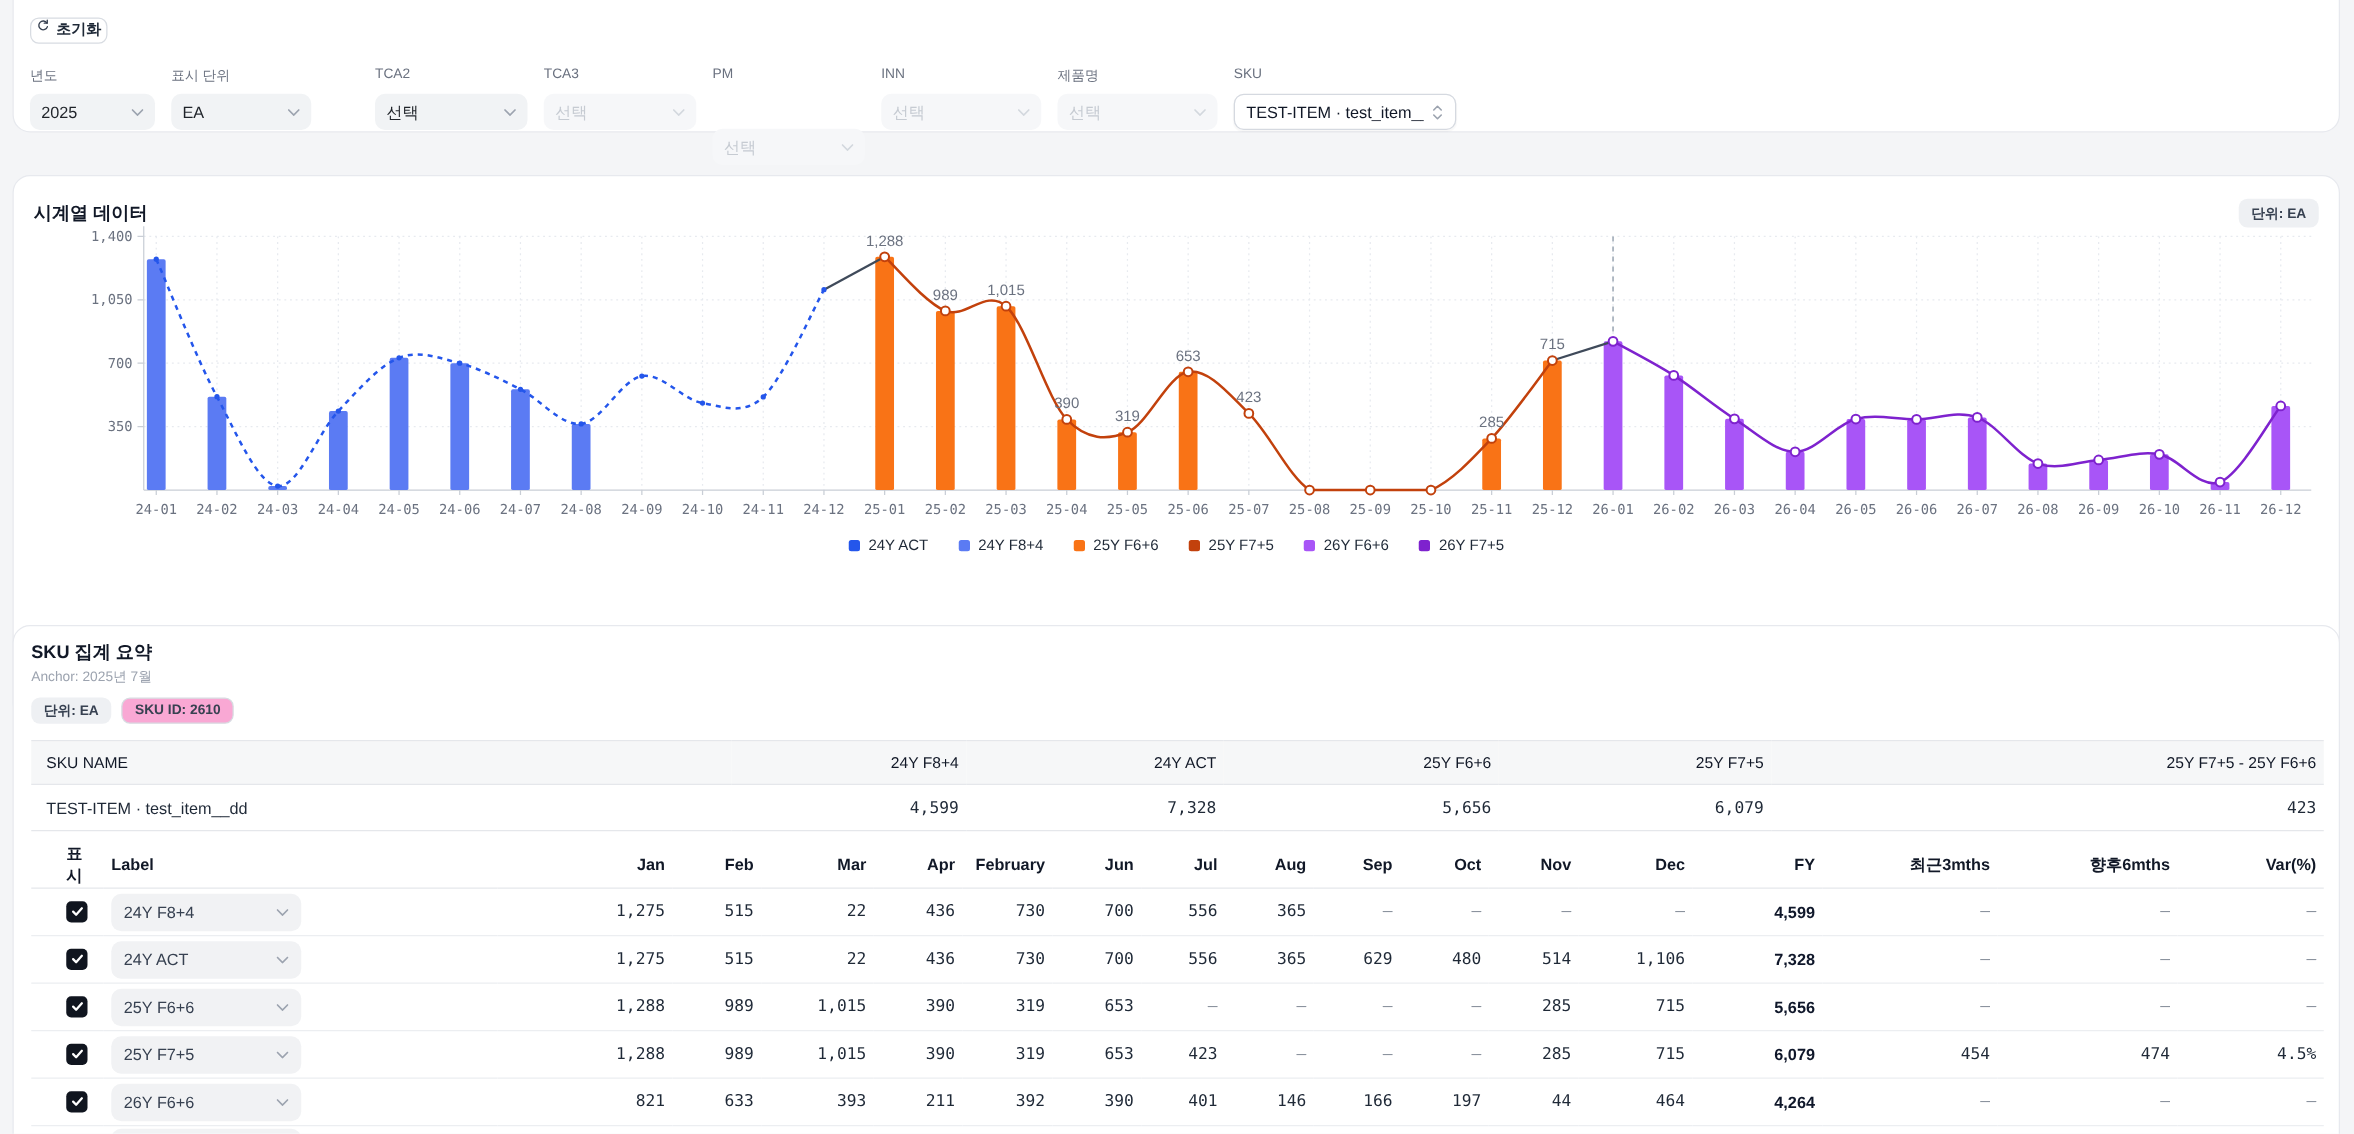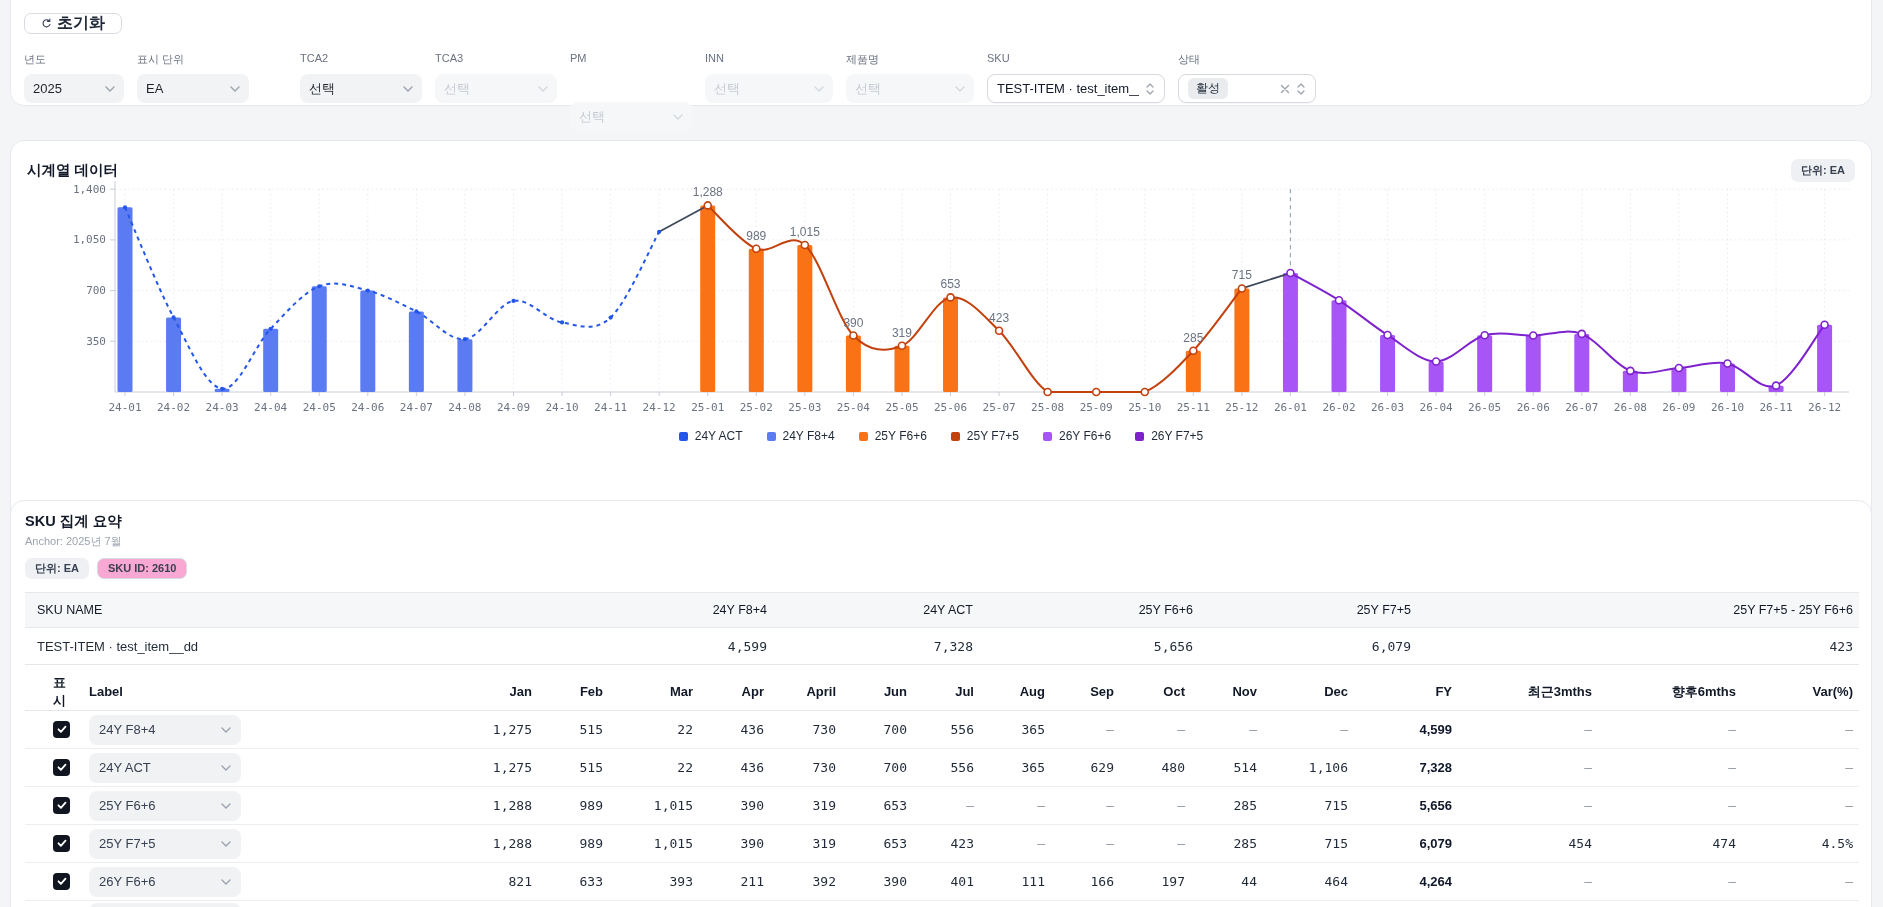--- a/index.html
+++ b/index.html
@@ -9,22 +9,22 @@
     font-family:"Liberation Sans","DejaVu Sans",sans-serif;
     color:#111827;
   }
   .card{
     position:absolute;background:#fff;border:1px solid #e7e9ee;border-radius:14px;
     box-sizing:border-box;
   }
   
   .filters-card{left:10px;top:-14px;width:1862px;height:120px;padding:26px 13px 0 13px;}
   .reset-btn{
-    display:inline-flex;align-items:center;gap:5px;height:21px;padding:0 16px;
-    background:#fff;border:1px solid #d8dce2;border-radius:7px;font-size:16px;font-weight:600;
+    display:inline-flex;gap:5px;height:21px;padding:0 4px;
+    background:#fff;border:1px solid #d8dce2;border-radius:7px;font-size:12px;font-weight:600;
     color:#1f2937;cursor:pointer;font-family:inherit;
   }
   .filter-row{display:flex;margin-top:18px;gap:13px;}
   .ffield{display:flex;flex-direction:column;}
   .flabel{font-size:11px;color:#6b7280;height:14px;}
   .fselect{
     margin-top:8px;height:29px;border-radius:8px;display:flex;align-items:center;
     padding:0 9px;box-sizing:border-box;font-size:13px;gap:6px;
   }
   .fselect.filled{background:#f1f3f5;color:#1f2329;cursor:pointer;}
@@ -172,37 +172,20 @@
             <svg width="10" height="6" viewBox="0 0 10 6">
               <path d="M1 1l4 4 4-4" stroke="#d3d8de" fill="none" stroke-width="1.4" stroke-linecap="round"></path>
             </svg>
           </span>
         </div>
       </div>
       <div class="ffield" style="width: 178px;">
         <div class="flabel">SKU</div>
         <div class="fselect active">
           <span class="fval">TEST-ITEM · test_item__dd</span>
-          <span class="icon">
-            <svg width="10" height="14" viewBox="0 0 10 14">
-              <path d="M2 5l3-3 3 3M2 9l3 3 3-3" stroke="#9ca3af" fill="none" stroke-width="1.3" stroke-linecap="round" stroke-linejoin="round"></path>
-            </svg>
-          </span>
-        </div>
-      </div>
-      <div class="ffield" style="width: 138px;">
-        <div class="flabel">상태</div>
-        <div class="fselect active">
-          <span class="mini-badge">활성</span>
-          <span class="fval"></span>
-          <span class="icon">
-            <svg width="10" height="10" viewBox="0 0 10 10">
-              <path d="M1.5 1.5l7 7M8.5 1.5l-7 7" stroke="#9ca3af" stroke-width="1.4" stroke-linecap="round"></path>
-            </svg>
-          </span>
           <span class="icon">
             <svg width="10" height="14" viewBox="0 0 10 14">
               <path d="M2 5l3-3 3 3M2 9l3 3 3-3" stroke="#9ca3af" fill="none" stroke-width="1.3" stroke-linecap="round" stroke-linejoin="round"></path>
             </svg>
           </span>
         </div>
       </div>
     </div>
 </div>
 
@@ -499,21 +482,21 @@
         <col style="width:117px">
       </colgroup>
       <tbody>
         <tr>
           <th class="l chkcell">표시</th>
           <th class="l">Label</th>
           <th class="r">Jan</th>
           <th class="r">Feb</th>
           <th class="r">Mar</th>
           <th class="r">Apr</th>
-          <th class="r">April</th>
+          <th class="r">February</th>
           <th class="r">Jun</th>
           <th class="r">Jul</th>
           <th class="r">Aug</th>
           <th class="r">Sep</th>
           <th class="r">Oct</th>
           <th class="r">Nov</th>
           <th class="r">Dec</th>
           <th class="r">FY</th>
           <th class="r">최근3mths</th>
           <th class="r">향후6mths</th>
@@ -657,21 +640,21 @@
                 </svg>
               </span>
             </span></td>
           <td class="num ">821</td>
           <td class="num ">633</td>
           <td class="num ">393</td>
           <td class="num ">211</td>
           <td class="num ">392</td>
           <td class="num ">390</td>
           <td class="num ">401</td>
-          <td class="num ">111</td>
+          <td class="num ">146</td>
           <td class="num ">166</td>
           <td class="num ">197</td>
           <td class="num ">44</td>
           <td class="num ">464</td>
           <td class="fy">4,264</td>
           <td class="num dash">–</td>
           <td class="num dash">–</td>
           <td class="num dash">–</td>
         </tr>
         <tr>

